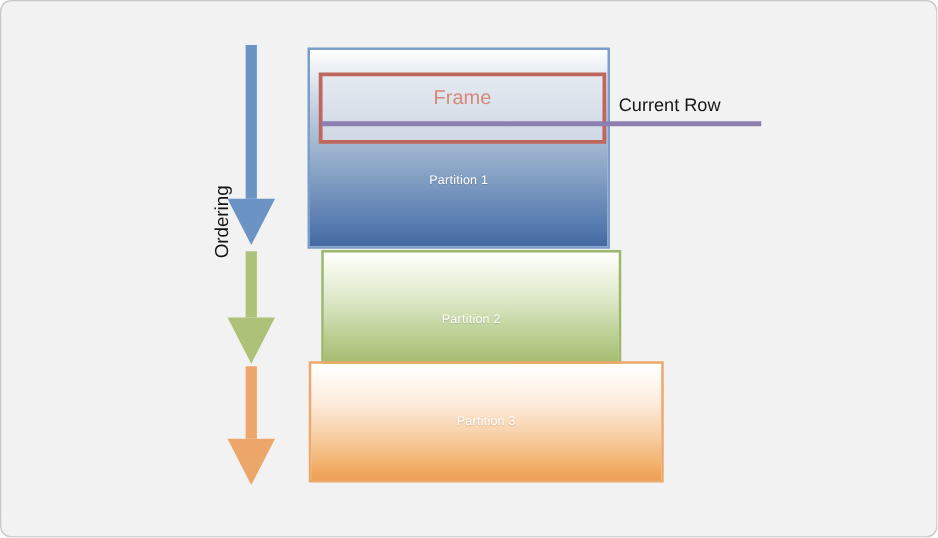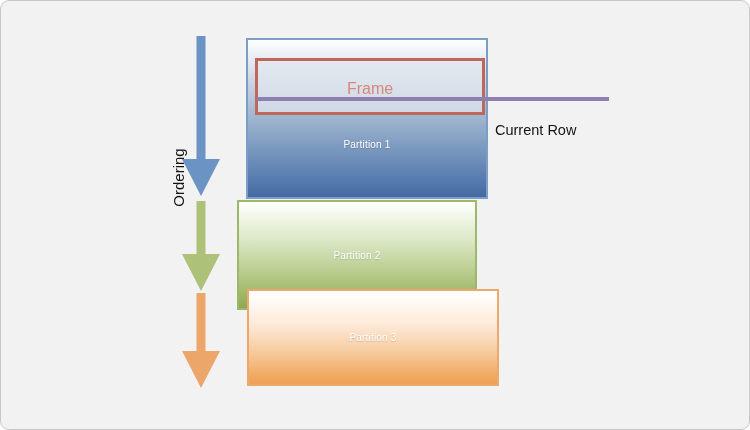--- a/index.html
+++ b/index.html
@@ -36,32 +36,32 @@
     left: 245px;
     top: 37px;
     width: 242px;
     height: 161px;
     border: 2px solid #7b9ec7;
     background: linear-gradient(to bottom, #ffffff 0%, #f4f7fa 5%, #c3d0e0 30%, #8fa9c8 58%, #5177ad 92%, #44689f 100%);
   }
   #partition-1 .partition-label { margin-top: 52px; }
 
   #partition-2 {
-    left: 236px;
+    left: 256px;
     top: 199px;
     width: 240px;
     height: 110px;
     border: 2px solid #9cb86a;
     background: linear-gradient(to bottom, #ffffff 0%, #f7faf1 8%, #dde8c8 35%, #bdd095 62%, #9ab25e 92%, #8da854 100%);
   }
 
   #partition-3 {
     left: 246px;
     top: 288px;
-    width: 252px;
+    width: 284px;
     height: 97px;
     border: 2px solid #eda96b;
     background: linear-gradient(to bottom, #ffffff 0%, #fffcf8 8%, #fdeada 35%, #f8cfa5 62%, #f0a95f 92%, #eda05a 100%);
   }
 
   
   #frame-box {
     position: absolute;
     left: 254px;
     top: 57px;
@@ -70,40 +70,39 @@
     box-sizing: border-box;
     border: 3px solid #c0675c;
     background: linear-gradient(to bottom, #e4e9f0 0%, #dbe2eb 45%, #cfd8e4 100%);
     display: flex;
     align-items: flex-start;
     justify-content: center;
   }
   #frame-label {
     color: #d9877b;
     font-size: 16px;
-    margin-top: 19px;
+    margin-top: 9px;
   }
 
   
   #current-row-line {
     position: absolute;
     left: 256px;
     top: 96px;
     width: 352px;
     height: 4px;
     background: #8d7fb0;
   }
   #current-row-label {
     position: absolute;
     left: 494px;
     top: 76px;
     font-size: 14.5px;
     color: #141414;
     white-space: nowrap;
-    margin-top: 45px;
   }
 
   
   .arrow { position: absolute; }
   .arrow-shaft {
     position: absolute;
     left: 50%;
     transform: translateX(-50%);
     top: 0;
   }

